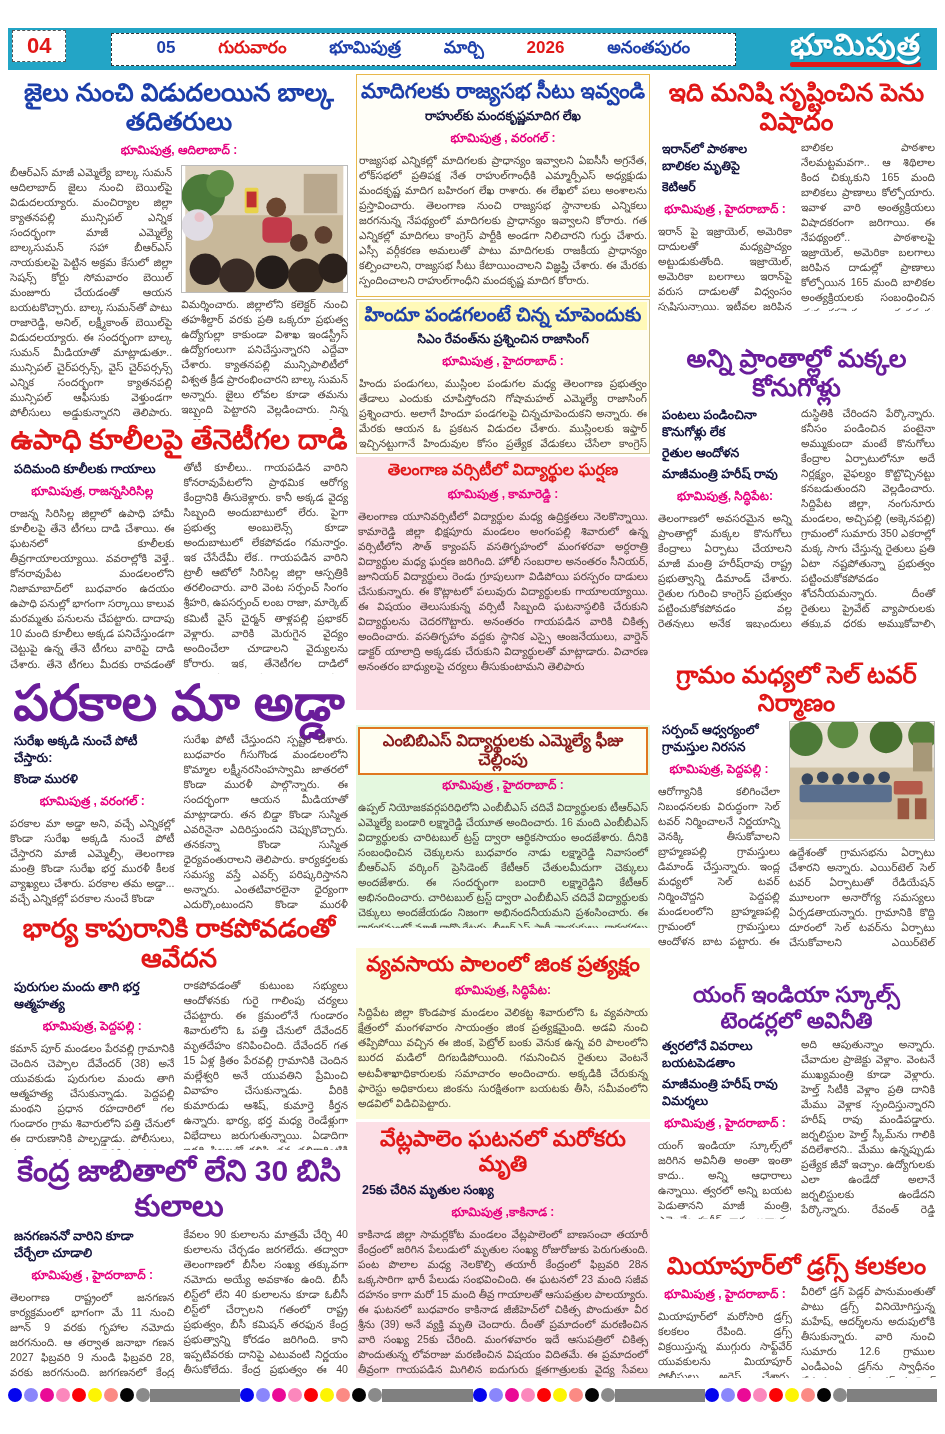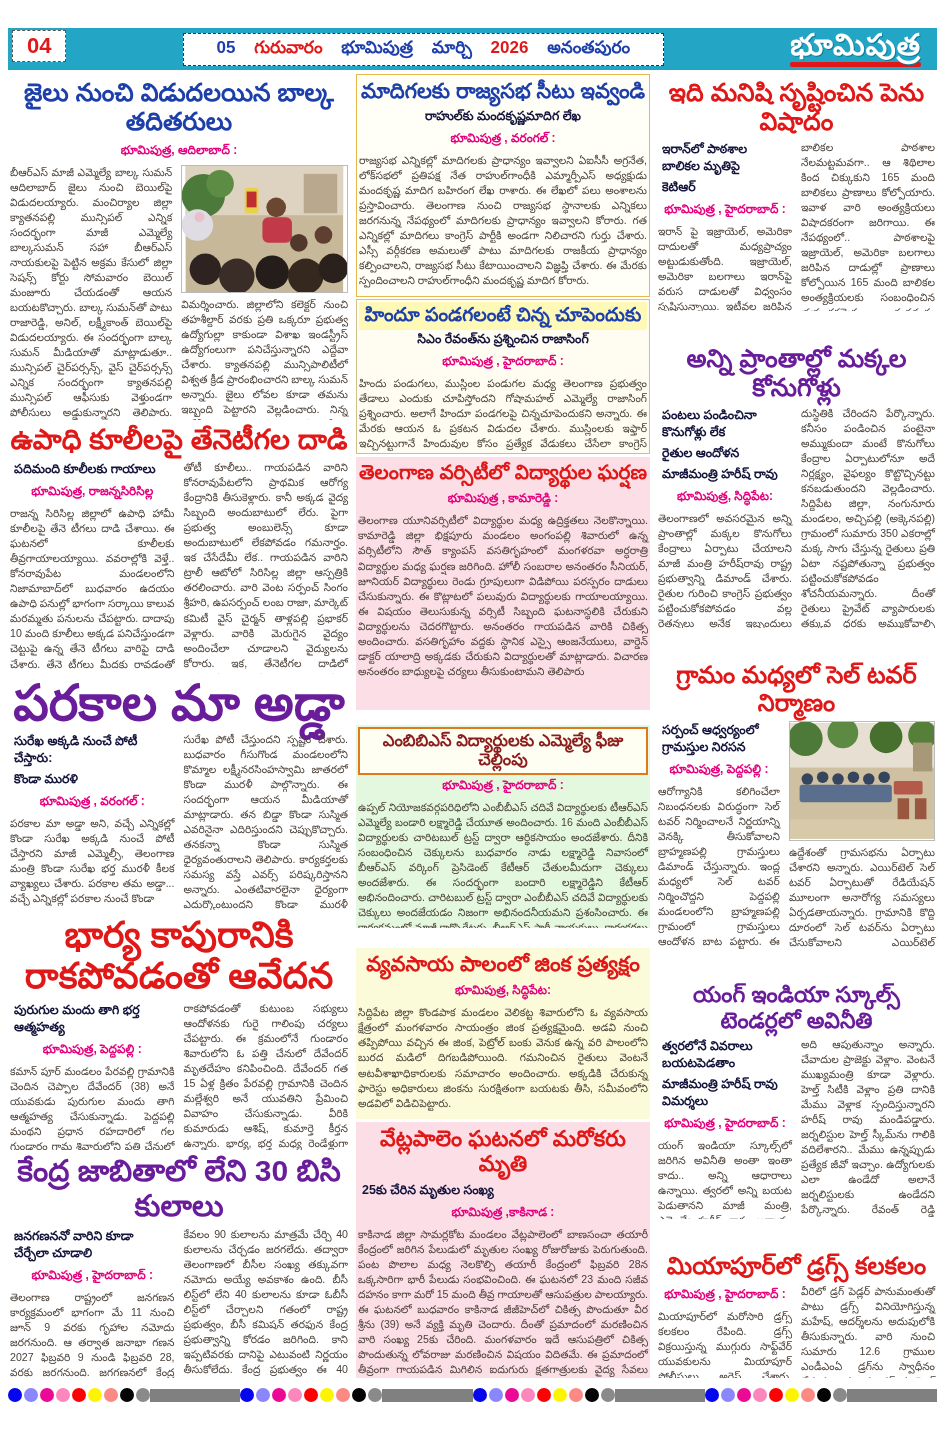--- a/index.html
+++ b/index.html
@@ -6,21 +6,21 @@
   body { background:#ffffff; font-family:"Liberation Sans", sans-serif; }
   .page { position:relative; width:945px; height:1434px; background:#fff; overflow:hidden; }
 
   
   .header-bar { position:absolute; top:28px; left:8px; right:8px; height:42px;
     background:#23a5c6; display:flex; align-items:center; }
   .pagenum-box { background:#fff; border:1px dashed #555; color:#e01818; font-weight:bold;
     font-size:22px; padding:2px 14px; margin-left:4px; margin-top:-6px; }
   .edition-box { background:#fff; border:1px dashed #333; margin:0 auto; padding:4px 26px;
     font-size:17px; font-weight:bold; white-space:nowrap; }
-  .edition-box span { margin:0 7px; }
+  .edition-box span { margin:0 19px; }
   .c-blue { color:#1d3faa; } .c-red { color:#e01818;text-align:right; }
   .logo-block { margin-right:6px; text-align:center; padding:0 10px 2px 10px; }
   .logo-text { color:#ffffff; font-size:30px; font-weight:bold; letter-spacing:1px;
     text-shadow:1px 1px 0 #0b7b99; line-height:1.05; }
   .logo-strip { height:5px; background:#e01818; margin-top:1px; border-radius:2px; }
 
   
   .content { position:absolute; top:74px; left:8px; width:929px; height:1304px;
     display:flex; gap:6px; }
   .col-left   { width:342px; display:flex; flex-direction:column; }
@@ -144,21 +144,21 @@
             <div class="byline">భూమిపుత్ర , వరంగల్ :</div>
             <div class="body-text">పరకాల మా అడ్డా అని, వచ్చే ఎన్నికల్లో కొండా సురేఖ అక్కడి నుంచే పోటీ చేస్తారని మాజీ ఎమ్మెల్సీ, తెలంగాణ మంత్రి కొండా సురేఖ భర్త మురళీ కీలక వ్యాఖ్యలు చేశారు. పరకాల తమ అడ్డా... వచ్చే ఎన్నికల్లో పరకాల నుంచే కొండా</div>
           </div>
           <div class="tcol">
             <div class="body-text">సురేఖ పోటీ చేస్తుందని స్పష్టం చేశారు. బుధవారం గీసుగొండ మండలంలోని కొమ్మాల లక్ష్మీనరసింహస్వామి జాతరలో కొండా మురళీ పాల్గొన్నారు. ఈ సందర్భంగా ఆయన మీడియాతో మాట్లాడారు. తన బిడ్డా కొండా సుస్మిత ఎవరినైనా ఎదిరిస్తుందని చెప్పుకొచ్చారు. తనకన్నా కొండా సుస్మిత ధైర్యవంతురాలని తెలిపారు. కార్యకర్తలకు సమస్య వస్తే ఎవర్స్ పరిష్కరిస్తానని అన్నారు. ఎంతటివారలైనా ధైర్యంగా ఎదుర్కొంటుందని కొండా మురళీ పేర్కొన్నారు.</div>
           </div>
         </div>
       </section>
 
       <section style="height:240px">
-        <div class="headline hl-red" style="font-size:36px">భార్య కాపురానికి రాకపోవడంతో ఆవేదన</div>
+        <div class="headline hl-red" style="font-size:26px">భార్య కాపురానికి రాకపోవడంతో ఆవేదన</div>
         <div class="cols">
           <div class="tcol">
             <div class="subhead">పురుగుల మందు తాగి భర్త ఆత్మహత్య</div>
             <div class="byline">భూమిపుత్ర, పెద్దపల్లి :</div>
             <div class="body-text">కమాన్ పూర్ మండలం పేరవల్లి గ్రామానికి చెందిన చెప్పాల దేవేందర్ (38) అనే యువకుడు పురుగుల మందు తాగి ఆత్మహత్య చేసుకున్నాడు. పెద్దపల్లి మంథని ప్రధాన రహదారిలో గల గుండారం గ్రామ శివారులోని పత్తి చేనులో ఈ దారుణానికి పాల్పడ్డాడు. పోలీసులు, కుటుంబ సభ్యులు తెలిపిన వివరాల ప్రకారం.. సింగరేణి సంస్థ ఆర్టీ- 3 పరిధిలోని సెంటినరీకాలనీ నర్సర్‌లో టిట్ సార్టింగ్ విభాగంలో పనిచేస్తూ కుటుంబాన్ని పోషించుకుంటున్నాడు. మంగళవారం రాత్రి దేవేందర్ పేరవల్లిలోని తన ఇంటి నుంచి బయటకు వెళ్లి తిరిగి ఇంటికి</div>
           </div>
           <div class="tcol">
             <div class="body-text">రాకపోవడంతో కుటుంబ సభ్యులు ఆందోళనకు గురై గాలింపు చర్యలు చేపట్టారు. ఈ క్రమంలోనే గుండారం శివారులోని ఓ పత్తి చేనులో దేవేందర్ మృతదేహం కనిపించింది. దేవేందర్ గత 15 ఏళ్ల క్రితం పేరవల్లి గ్రామానికి చెందిన మల్లేశ్వరి అనే యువతిని ప్రేమించి వివాహం చేసుకున్నాడు. వీరికి కుమారుడు ఆశిష్, కుమార్తె కీర్తన ఉన్నారు. భార్య, భర్త మధ్య రెండేళ్లుగా విభేదాలు జరుగుతున్నాయి. ఏడాదిగా ఇద్దరి పిల్లలతో కలిసి తన తల్లిగారింటికి మల్లేశ్వరి వెళ్లిపోయింది. అప్పటి నుంచి దేవేందర్ మానసికంగా కుంగిపోయి మద్యానికి బానిసై మంగళవారం ఈ అఘాత్యానికి పాల్పడ్డాడు. స్థానికుల సమాచారం మేరకు పోలీసులు సంఘటన స్థలానికి చేరుకుని మృతదేహాన్ని పెద్దపల్లి ప్రభుత్వ ఆసుపత్రికి తరలించారు.</div>
           </div>
         </div>
@@ -190,21 +190,21 @@
       </section>
 
       <section class="box-plain" style="height:160px; margin-top:2px">
         <div class="headline hl-blue band-yellow" style="font-size:19px">హిందూ పండగలంటే చిన్న చూపెందుకు</div>
         <div class="subhead center">సిఎం రేవంత్‌ను ప్రశ్నించిన రాజాసింగ్</div>
         <div class="byline">భూమిపుత్ర , హైదరాబాద్ :</div>
         <div class="body-text">హిందు పండుగలు, ముస్లింల పండుగల మధ్య తెలంగాణ ప్రభుత్వం తేడాలు ఎందుకు చూపిస్తోందని గోషామహల్ ఎమ్మెల్యే రాజాసింగ్ ప్రశ్నించారు. అలాగే హిందూ పండగలపై చిన్నచూపెందుకని అన్నారు. ఈ మేరకు ఆయన ఓ ప్రకటన విడుదల చేశారు. ముస్లింలకు ఇఫ్తార్ ఇచ్చినట్టుగానే హిందువుల కోసం ప్రత్యేక వేడుకలు చేసేలా కాంగ్రెస్ సర్కార్ ప్రకటన చేసేలా చూడాలని కోరారు. రంజాన్ కోసం ఇఫ్తార్ మాదిరిగా హిందువుల కోసం నవరాత్రి వేడుకలకు ప్రత్యేక ఏర్పాట్లు చేయాలని డిమాండ్ చేశారు. ముస్లింల ఓట్ల కోసం ఇఫ్తార్ వేడుకలను చేసే నేతలకు హిందువుల ఓట్లు అవసరం లేదా అని ప్రశ్నించారు. ముస్లింల ఓట్ల గురించి టోపీ పెట్టుకొనే రాజకీయ పార్టీలకు హిందువులు బుద్ది చెప్పాలని ఎమ్మెల్యే రాజాసింగ్ సూచించారు.</div>
       </section>
 
       <section class="bg-pink" style="height:260px; margin-top:3px">
-        <div class="headline hl-red" style="font-size:20px">తెలంగాణ వర్సిటీలో విద్యార్థుల ఘర్షణ</div>
+        <div class="headline hl-red" style="font-size:16px">తెలంగాణ వర్సిటీలో విద్యార్థుల ఘర్షణ</div>
         <div class="byline">భూమిపుత్ర , కామారెడ్డి :</div>
         <div class="body-text">తెలంగాణ యూనివర్సిటీలో విద్యార్థుల మధ్య ఉద్రిక్తతలు నెలకొన్నాయి. కామారెడ్డి జిల్లా భిక్షపూరు మండలం అంగంపల్లి శివారులో ఉన్న వర్సిటీలోని సౌత్ క్యాంపస్ వసతిగృహంలో మంగళరవా అర్ధరాత్రి విద్యార్థుల మధ్య ఘర్షణ జరిగింది. హోలీ సంబరాల అనంతరం సీనియర్, జూనియర్ విద్యార్థులు రెండు గ్రూపులుగా విడిపోయి పరస్పరం దాడులు చేసుకున్నారు. ఈ కొట్లాటలో పలువురు విద్యార్థులకు గాయాలయ్యాయి. ఈ విషయం తెలుసుకున్న వర్సిటీ సిబ్బంది ఘటనాస్థలికి చేరుకుని విద్యార్థులను చెదరగొట్టారు. అనంతరం గాయపడిన వారికి చికిత్స అందించారు. వసతిగృహాం వద్దకు స్థానిక ఎస్సై ఆంజనేయులు, వార్డెన్ డాక్టర్ యాలాద్రి అక్కడకు చేరుకుని విద్యార్థులతో మాట్లాడారు. విచారణ అనంతరం బాధ్యులపై చర్యలు తీసుకుంటామని తెలిపారు</div>
       </section>
 
       <section class="bg-green" style="height:210px; margin-top:15px">
         <div class="headline hl-maroon band-orangeframe" style="font-size:16.5px">ఎంబిబిఎస్ విద్యార్థులకు ఎమ్మెల్యే ఫీజు చెల్లింపు</div>
         <div class="byline">భూమిపుత్ర , హైదరాబాద్ :</div>
         <div class="body-text">ఉప్పల్ నియోజకవర్గపరిధిలోని ఎంబీబీఎస్ చదివే విద్యార్థులకు టీఆర్ఎస్ ఎమ్మెల్యే బండారి లక్ష్మారెడ్డి చేయూత అందించారు. 16 మంది ఎంబీబీఎస్ విద్యార్థులకు చారిటబుల్ ట్రస్ట్ ద్వారా ఆర్థికసాయం అందజేశారు. దీనికి సంబంధించిన చెక్కులను బుధవారం నాడు లక్ష్మారెడ్డి నివాసంలో బీఆర్ఎస్ వర్కింగ్ ప్రెసిడెంట్ కేటీఆర్ చేతులమీదుగా చెక్కులు అందజేశారు. ఈ సందర్భంగా బందారి లక్ష్మారెడ్డిని కేటీఆర్ అభినందించారు. చారిటబుల్ ట్రస్ట్ ద్వారా ఎంబీబీఎస్ చదివే విద్యార్థులకు చెక్కులు అందజేయడం నిజంగా అభినందనీయమని ప్రశంసించారు. ఈ కార్యక్రమంలో మాజీ కార్పొరేటర్లు, బీఆర్ఎస్ పార్టీ నాయకులు, కార్యకర్తలు పాల్గొన్నారు.</div>
       </section>
 

